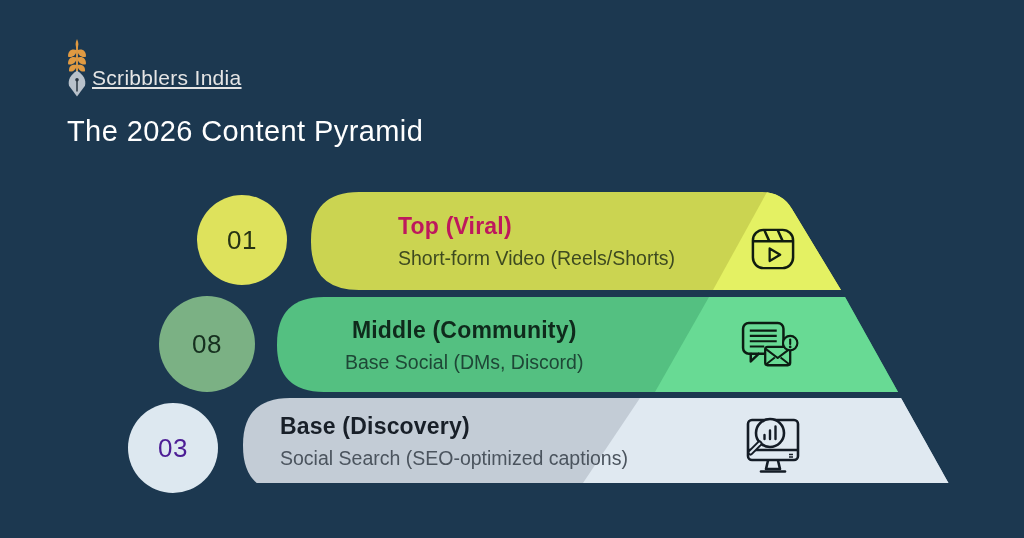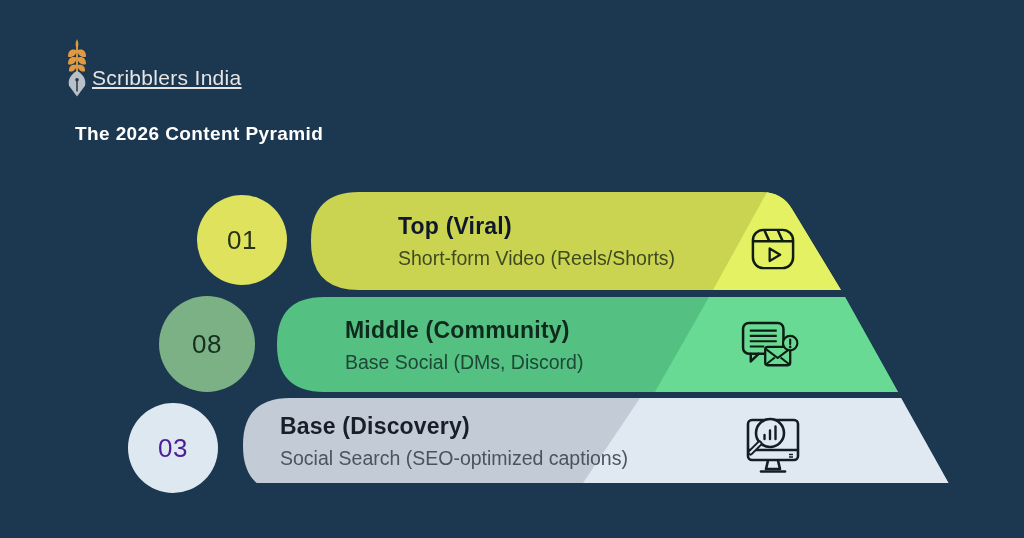--- a/index.html
+++ b/index.html
@@ -8,22 +8,22 @@
     background:#1c3850;
     font-family:"Liberation Sans", sans-serif;
   }
   
   .logo-icon{position:absolute;left:62px;top:36px;}
   .brand-name{
     position:absolute;left:92px;top:66px;
     color:#e5e5e5;font-size:21px;letter-spacing:0.3px;font-weight:500;text-decoration:underline;
   }
   .page-title{
-    position:absolute;left:67px;top:115px;margin:8px;
-    color:#ffffff;font-size:19px;font-weight:bold;letter-spacing:0.4px;
+    position:absolute;left:67px;top:115px;margin:0;
+    color:#ffffff;font-size:29px;font-weight:normal;letter-spacing:0.4px;
   }
   
   .badge{
     position:absolute;border-radius:50%;
     display:flex;align-items:center;justify-content:center;
     font-size:26px;letter-spacing:0.5px;
   }
   .badge-1{left:197px;top:195px;width:90px;height:90px;background:#dee25c;color:#273314;}
   .badge-2{left:159px;top:296px;width:96px;height:96px;background:#7bb184;color:#16301f;}
   .badge-3{left:128px;top:403px;width:90px;height:90px;background:#dde8f0;color:#4c1d95;}
@@ -44,25 +44,25 @@
   .light{position:absolute;inset:0;}
   .bar-1 .light{background:#e4f163;clip-path:polygon(456px 0,545px 0,545px 100%,402px 100%);}
   .bar-2 .light{background:#68da94;clip-path:polygon(432px 0,645px 0,645px 100%,378px 100%);}
   .bar-3 .light{background:#e0e9f1;clip-path:polygon(397px 0,730px 0,730px 100%,340px 100%);}
   
   .bar-text{
     position:absolute;top:50%;transform:translateY(-50%);
     display:flex;flex-direction:column;gap:7px;white-space:nowrap;
   }
   .bar-1 .bar-text{left:87px;}
-  .bar-2 .bar-text{left:68px;}
+  .bar-2 .bar-text{left:68px;align-items:center;}
   .bar-3 .bar-text{left:37px;}
   .bar-title{font-size:23px;font-weight:bold;letter-spacing:0.2px;}
   .bar-sub{font-size:19.5px;}
-  .bar-1 .bar-title{color:#0f172a;} .bar-1 .bar-sub{color:#3e4a20;}
+  .bar-1 .bar-title{color:#be185d;} .bar-1 .bar-sub{color:#3e4a20;}
   .bar-2 .bar-title{color:#0f2a1c;} .bar-2 .bar-sub{color:#1e4736;}
   .bar-3 .bar-title{color:#181f28;} .bar-3 .bar-sub{color:#4b545e;}
   
   .bar-icon{position:absolute;}
   .bar-1 .bar-icon{left:439px;top:35px;}
   .bar-2 .bar-icon{left:464px;top:24px;}
   .bar-3 .bar-icon{left:497px;top:16px;}
   svg{display:block;}
 </style>
 </head>

